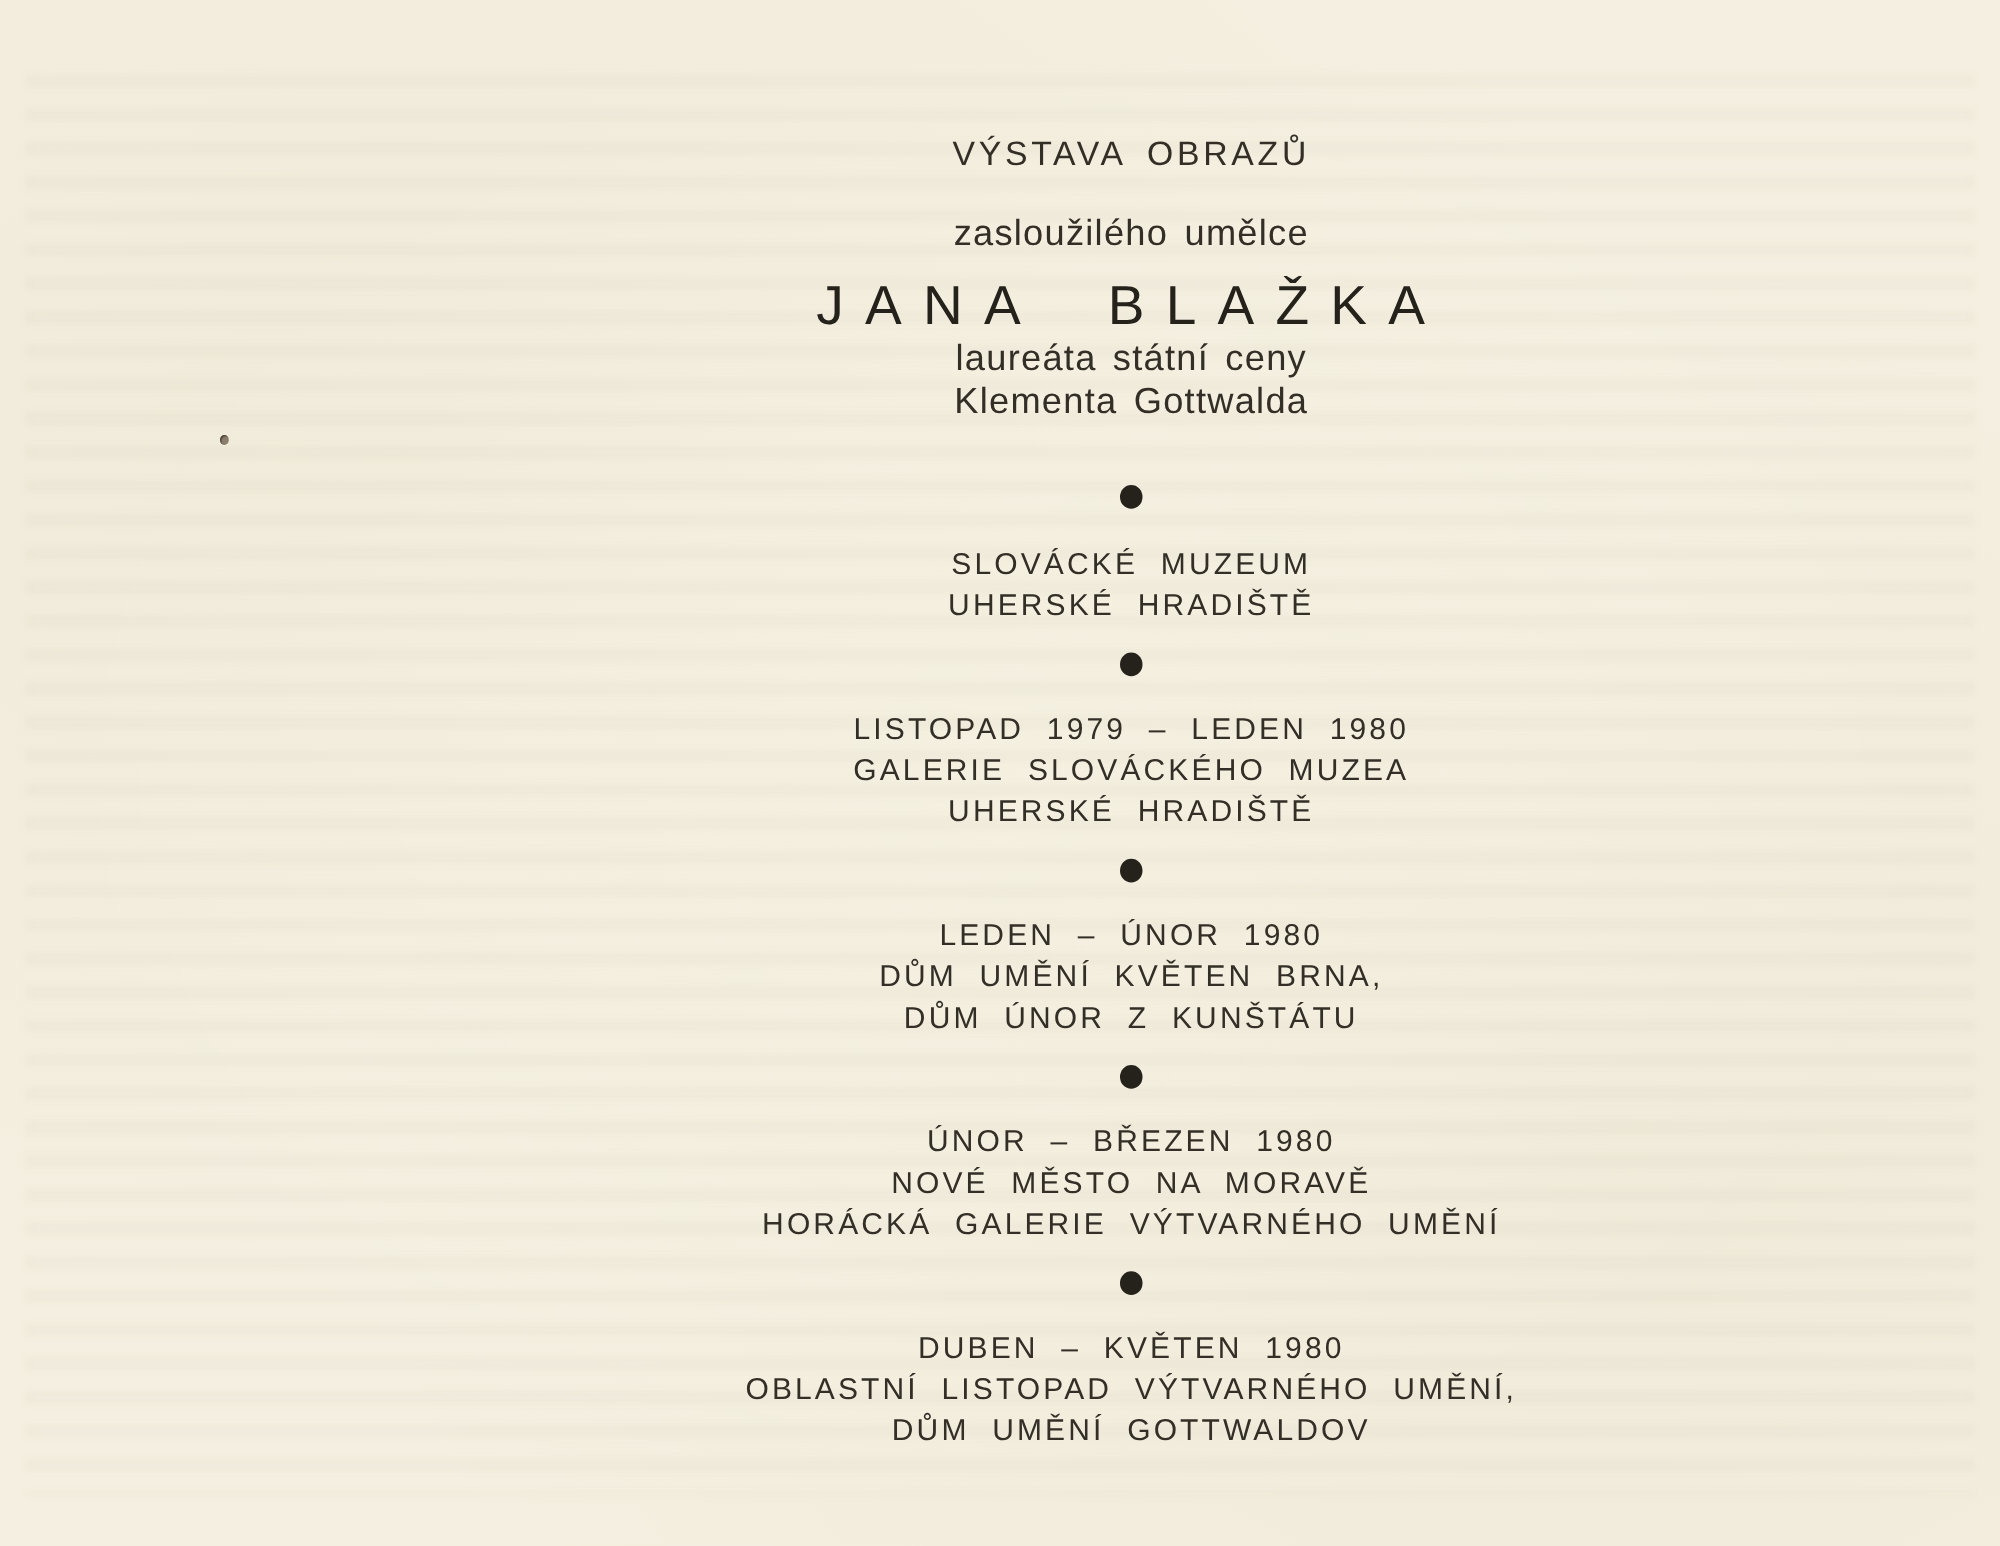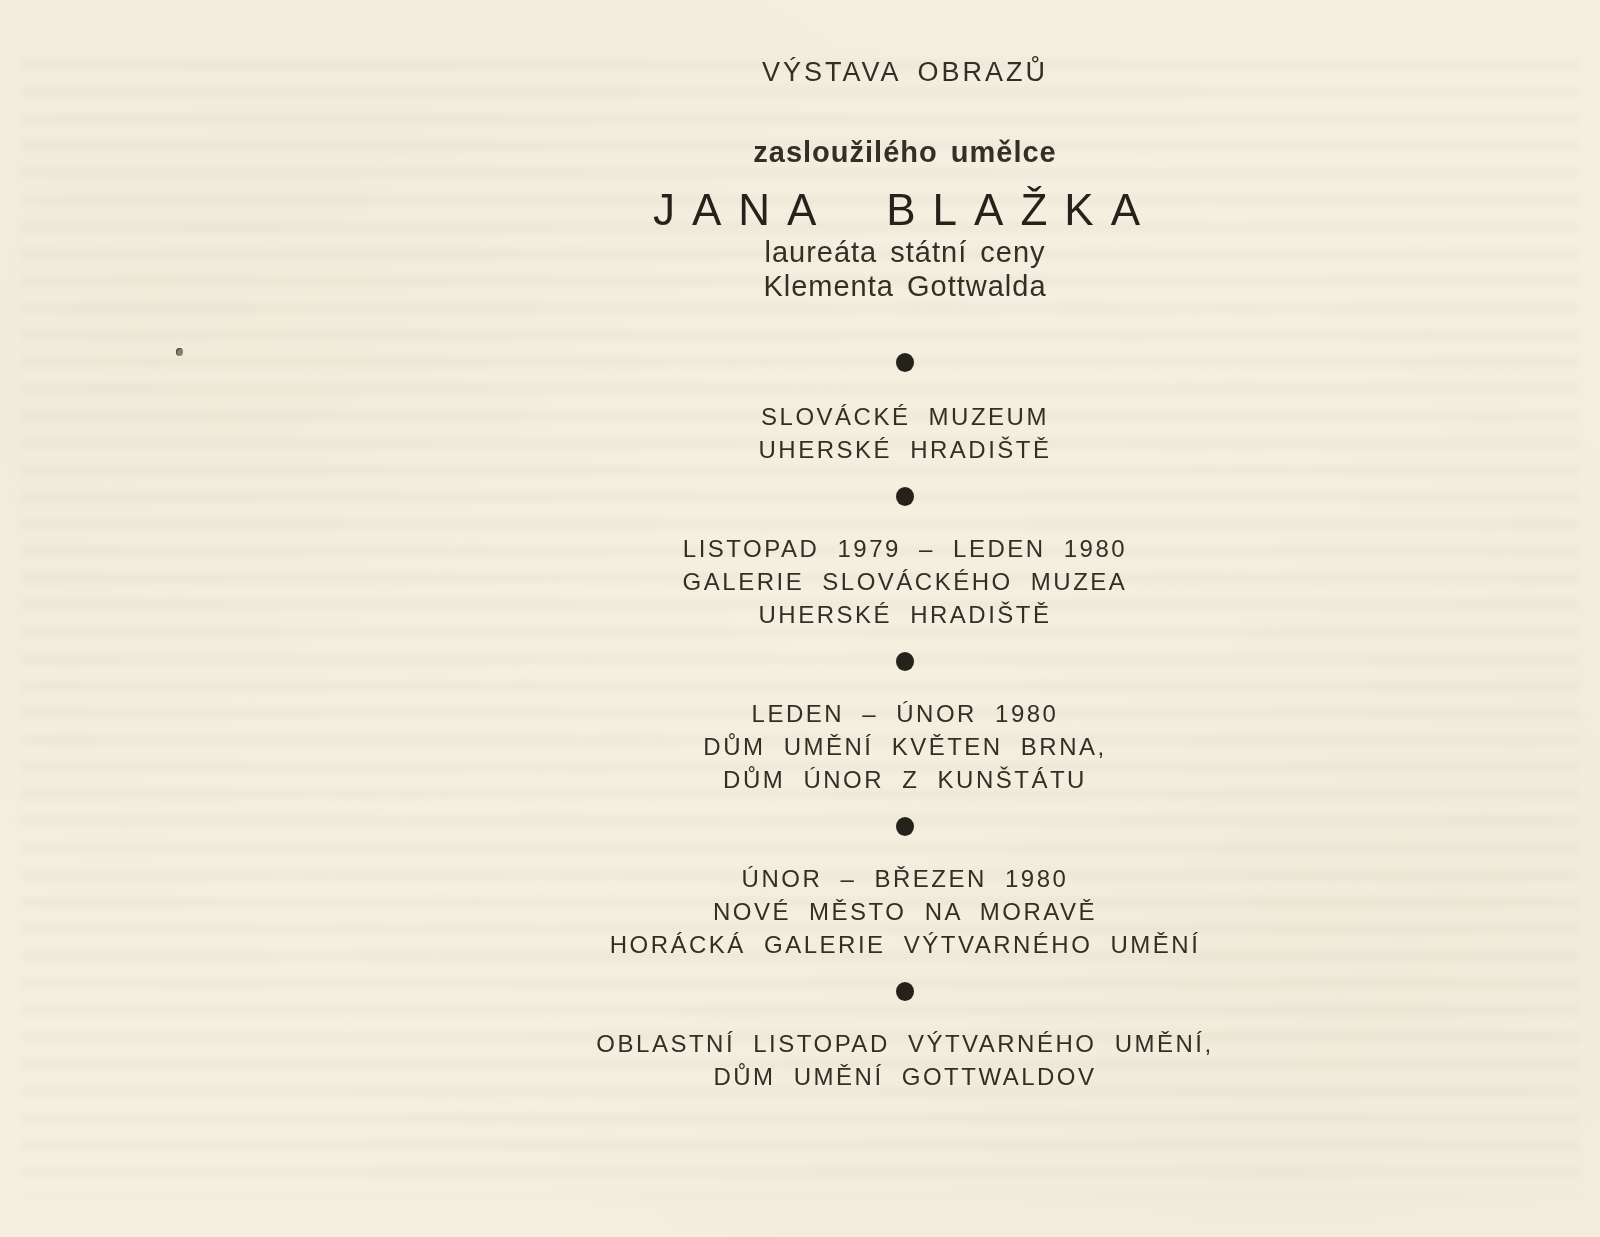--- a/index.html
+++ b/index.html
@@ -38,33 +38,33 @@
     pointer-events: none;
   }
   .column {
     position: absolute;
     left: 405px;
     top: 0;
     width: 1000px;
     text-align: center;
   }
   .t-type {
-    margin-top: 57px;
+    margin-top: 108px;
     font-size: 27px;
     letter-spacing: 3px;
     word-spacing: 7px;
     color: #332f27;
   }
   .t-lower {
     font-size: 29px;
     letter-spacing: 1px;
     word-spacing: 4px;
     color: #332f27;
   }
-  .honorific { margin-top: 48px; font-weight: bold; }
+  .honorific { margin-top: 32px; }
   .artist {
     margin: 16px 0 0 0;
     font-size: 44px;
     font-weight: normal;
     letter-spacing: 17px;
     word-spacing: 26px;
     color: #25221c;
     white-space: nowrap;
   }
   .award { line-height: 34px; }
@@ -144,18 +144,19 @@
 
     <div class="caps-block">
       <div>ÚNOR – BŘEZEN 1980</div>
       <div>NOVÉ MĚSTO NA MORAVĚ</div>
       <div>HORÁCKÁ GALERIE VÝTVARNÉHO UMĚNÍ</div>
     </div>
 
     <div class="bullet bullet-mid"></div>
 
     <div class="caps-block">
+      <div>DUBEN – KVĚTEN 1980</div>
       <div>OBLASTNÍ LISTOPAD VÝTVARNÉHO UMĚNÍ,</div>
       <div>DŮM UMĚNÍ GOTTWALDOV</div>
     </div>
 
   </div>
 </div>
 
 </body></html>

